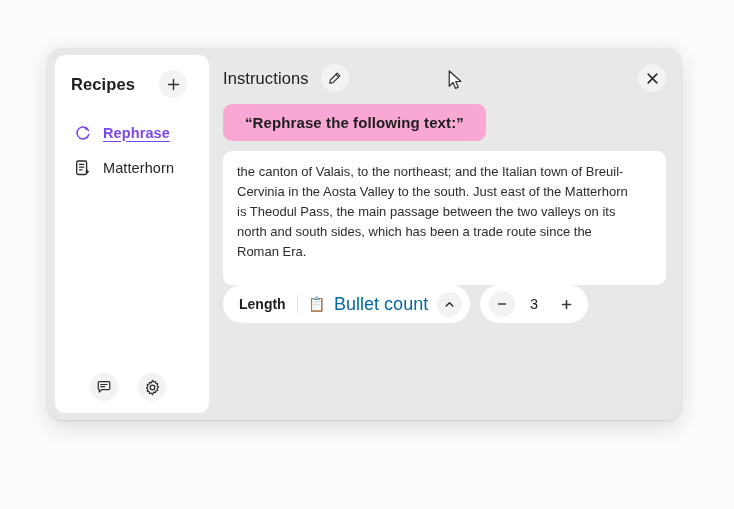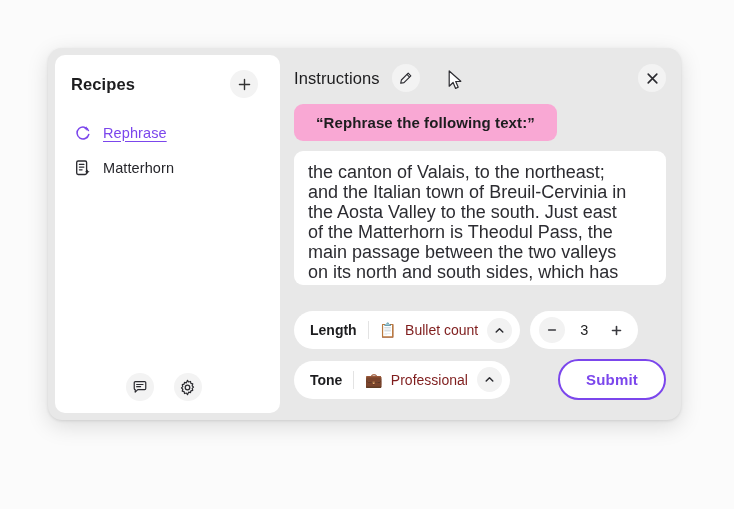--- a/index.html
+++ b/index.html
@@ -17,21 +17,21 @@
     left: 48px; top: 48px;
     width: 633px; height: 372px;
     background: #e8e8e8;
     border-radius: 14px;
     box-shadow: 0 6px 22px rgba(0,0,0,.13), 0 1px 3px rgba(0,0,0,.10);
     display: flex;
   }
 
   
   .sidebar {
-    width: 225px;
+    width: 154px;
     margin: 7px 0 7px 7px;
     background: #ffffff;
     border-radius: 10px;
     display: flex;
     flex-direction: column;
     padding: 14px 8px 12px 0;
   }
   .sidebar-head {
     display: flex; align-items: center; justify-content: space-between;
     padding: 0 14px 0 16px;
@@ -50,21 +50,21 @@
   .recipe-item {
     display: flex; align-items: center; gap: 11px;
     padding: 6px 16px 6px 18px;
     cursor: pointer;
     font-size: 14.5px;
     color: #26262b;
   }
   .recipe-icon { width: 19px; height: 19px; display:flex; align-items:center; justify-content:center; flex: 0 0 19px; }
   .recipe-label { font-size: 14.5px; font-weight: 500; letter-spacing: .1px; }
   .recipe-item.active .recipe-label {
-    color: #7b46ec; text-decoration: underline; text-underline-offset: 3px; font-weight: 400;
+    color: #7b46ec; text-decoration: underline; text-underline-offset: 3px; font-weight: 700;
   }
   .sidebar-foot {
     margin-top: auto;
     display: flex; align-items: center; justify-content: center; gap: 20px;
   }
 
   
   .main {
     flex: 1;
     display: flex; flex-direction: column;
@@ -83,37 +83,37 @@
     padding: 10px 22px;
     font-size: 15px; font-weight: 700; color: #1d1d1f;
     letter-spacing: .1px;
     align-self: flex-start;
   }
   .source-text {
     margin-top: 10px;
     background: #fff;
     border-radius: 9px;
     padding: 11px 31px 12px 14px;
-    font-size: 18px;
+    font-size: 13px;
     line-height: 20px;
     color: #2c2c31;
     height: 134px;
     overflow: hidden;
   }
 
-  .controls-row { margin-top: 26px; display: flex; align-items: center; gap: 10px; }
+  .controls-row { margin-top: 0; display: flex; align-items: center; gap: 10px; }
   .pill {
     background: #fff; border-radius: 19px; height: 38px;
     display: flex; align-items: center; padding: 0 8px 0 16px;
     cursor: pointer;
   }
   .pill-label { font-size: 14px; font-weight: 700; color: #1d1d1f; }
   .pill-sep { width: 1px; height: 18px; background: #e3e3e3; margin: 0 11px; }
   .pill-emoji { font-size: 14px; margin-right: 8px; line-height: 1; }
-  .pill-value { font-size: 14px; color: #7f1d1d; font-weight: 500; }
+  .pill-value { font-size: 18px; color: #0369a1; font-weight: 500; }
   .chev {
     width: 25px; height: 25px; border-radius: 50%; background: #f2f2f2;
     display: flex; align-items: center; justify-content: center; margin-left: 9px;
   }
   .stepper {
     background: #fff; border-radius: 19px; height: 38px;
     display: flex; align-items: center; padding: 0 9px; gap: 4px;
   }
   .step-btn {
     width: 26px; height: 26px; border-radius: 50%;
@@ -243,34 +243,19 @@
         <span class="step-val">3</span>
         <button class="step-btn">
           <svg width="13" height="13" viewBox="0 0 12 12">
             <path d="M6 2.3v7.4M2.3 6h7.4" stroke="#3a3a3f" stroke-width="1.5" stroke-linecap="round"></path>
           </svg>
         </button>
       </div>
 
     </div>
 
-    <div class="bottom-row">
-      <div class="pill">
-        <span class="pill-label">Tone</span>
-        <span class="pill-sep"></span>
-        <span class="pill-emoji">💼</span>
-        <span class="pill-value">Professional</span>
-        <span class="chev">
-          <svg width="11" height="11" viewBox="0 0 12 12">
-            <path d="M2.4 7.6L6 4l3.6 3.6" stroke="#2b2b30" stroke-width="1.6" fill="none" stroke-linecap="round" stroke-linejoin="round"></path>
-          </svg>
-        </span>
-      </div>
-
-      <button class="submit-btn">Submit</button>
-    </div>
 
   </div>
 </div>
 
 <svg class="cursor" width="16" height="22" viewBox="0 0 16 22">
   <path d="M1.2 1L1.2 16.2 5.1 12.5 7.6 18.4 10.2 17.3 7.7 11.5 12.8 11.3z" fill="#ffffff" stroke="#2b2b30" stroke-width="1.2" stroke-linejoin="round"></path>
 </svg>
 
 </body></html>

